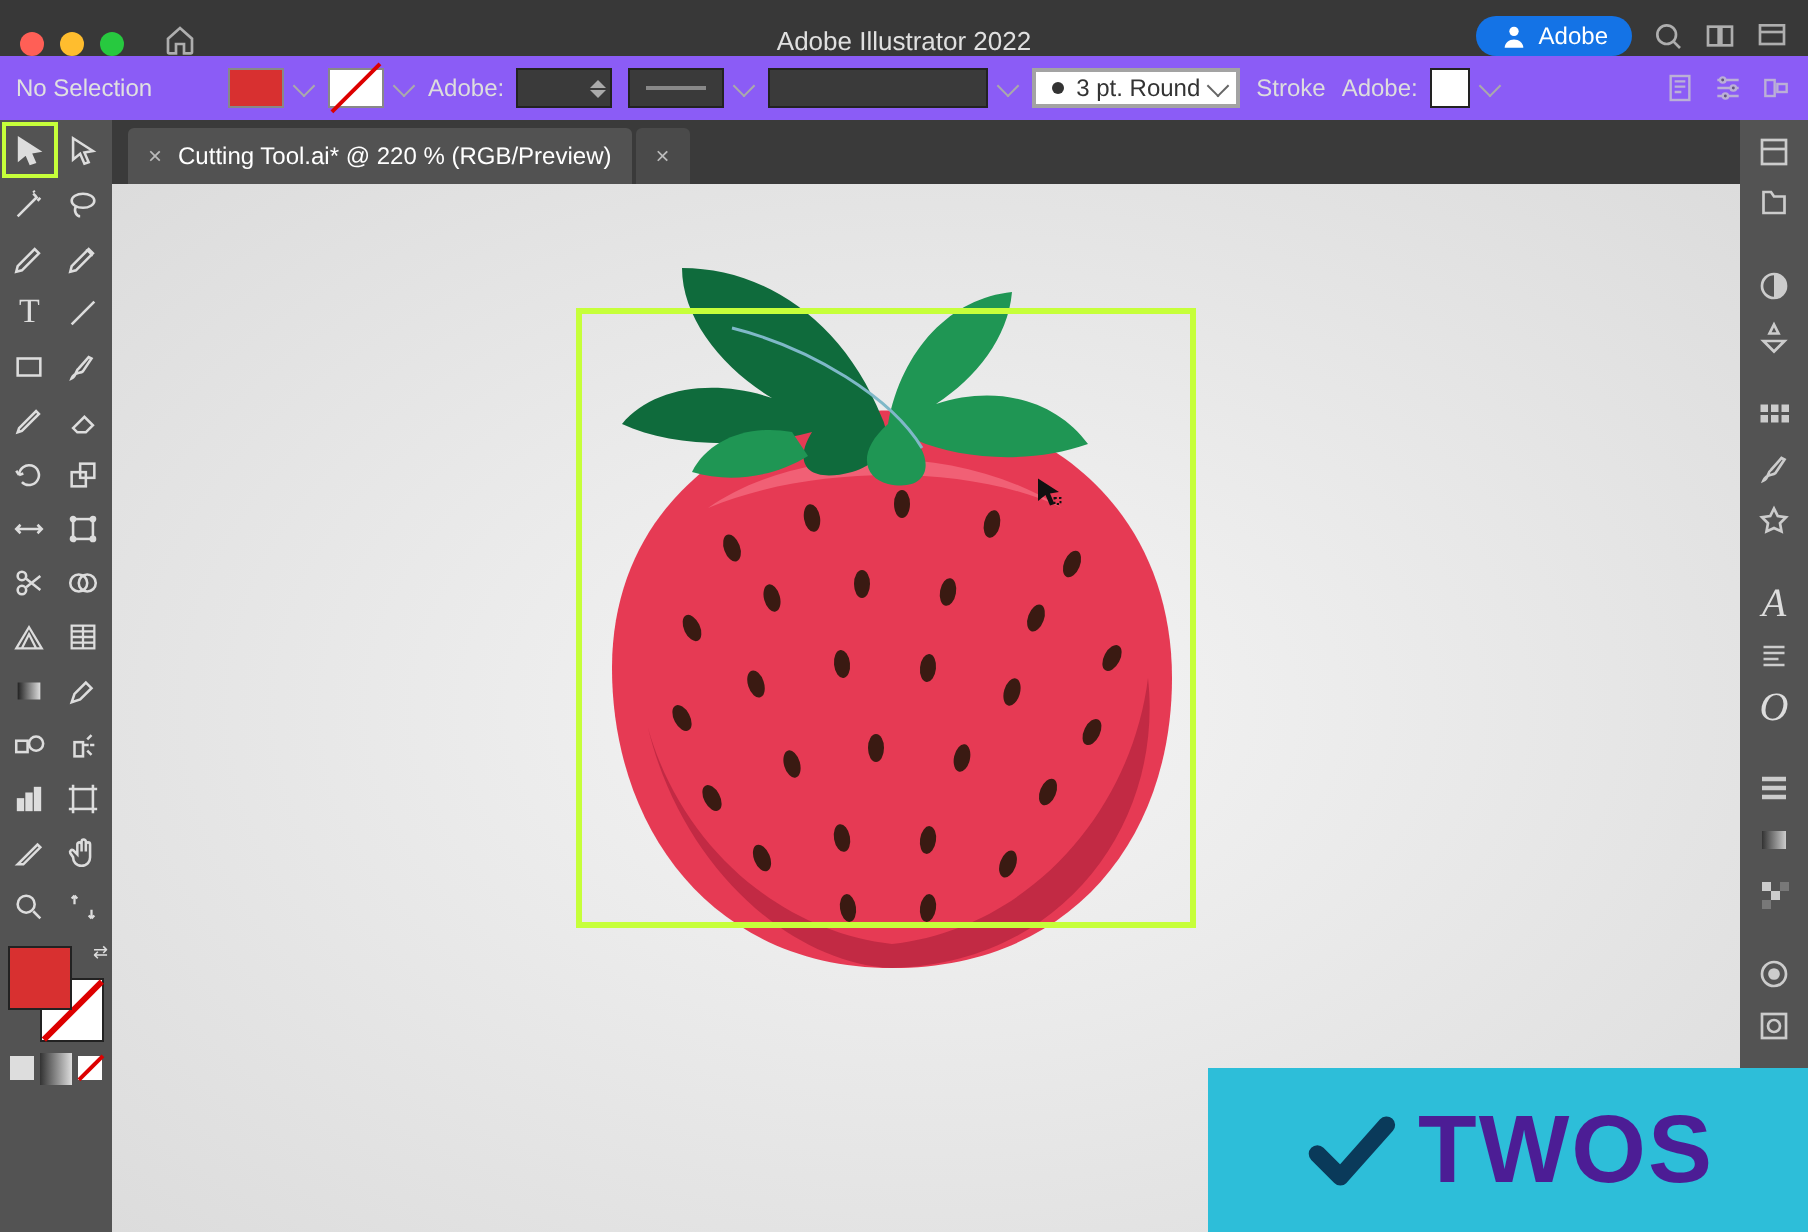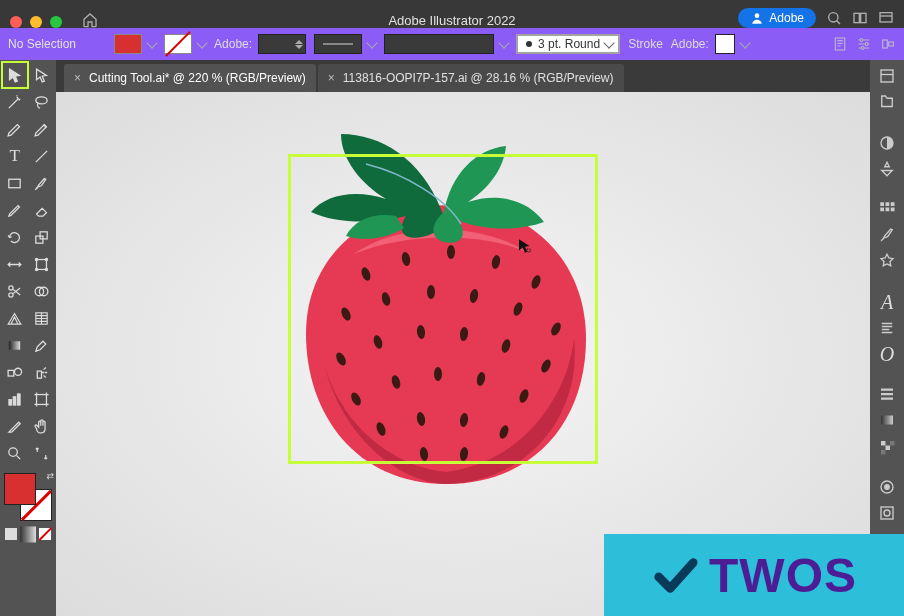--- a/index.html
+++ b/index.html
@@ -555,21 +555,20 @@
   </div>
 
   <div class="workspace">
     <div class="tabbar">
       <div class="tab active">
         <span class="close">×</span>
         <span>Cutting Tool.ai* @ 220 % (RGB/Preview)</span>
       </div>
       <div class="tab">
         <span class="close">×</span>
-        <span>113816-OOPI7P-157.ai @ 28.16 % (RGB/Preview)</span>
       </div>
     </div>
     <div class="canvas-area">
       <div class="strawberry-wrap">
         <svg viewBox="0 0 400 400">
 
           <path d="M200 380
                    C110 380 60 310 60 230
                    C60 155 115 115 160 105
                    C185 100 215 100 240 105

